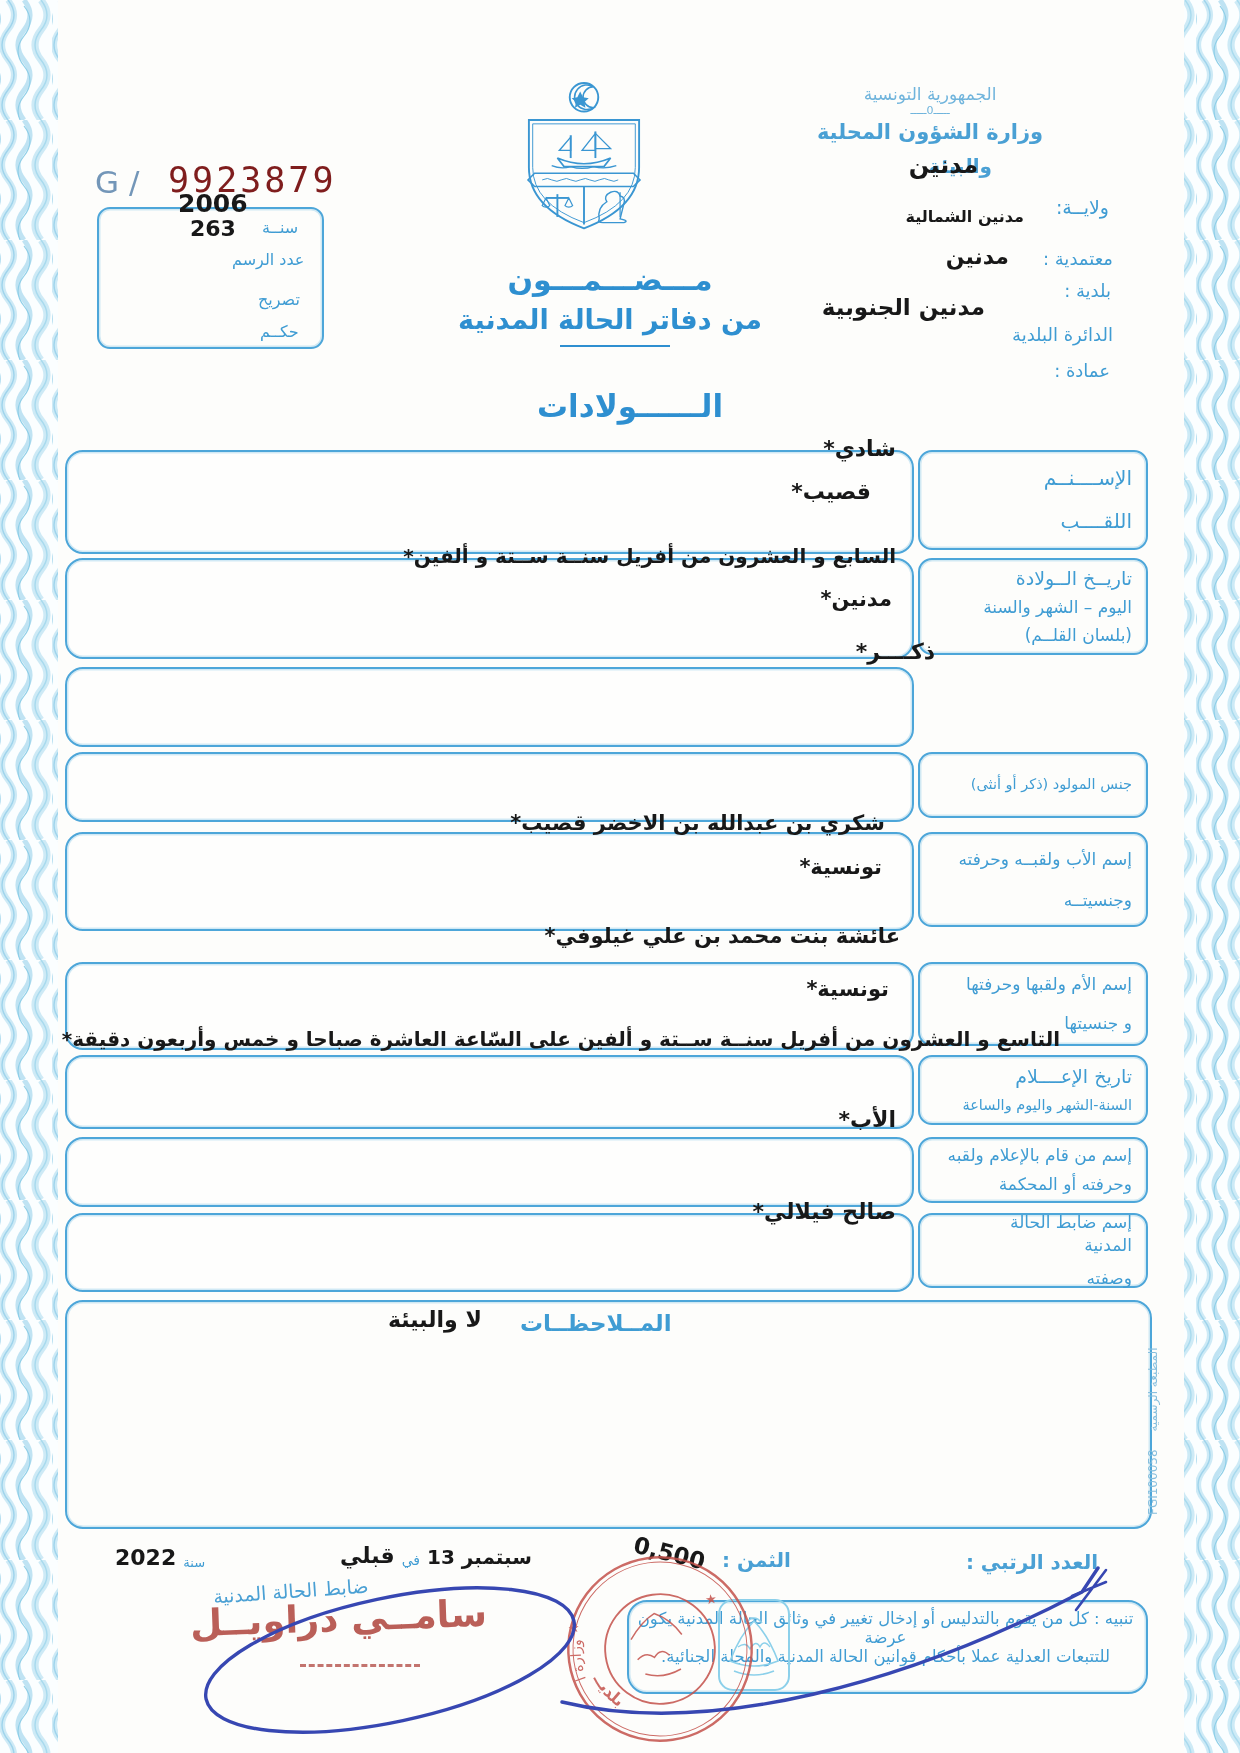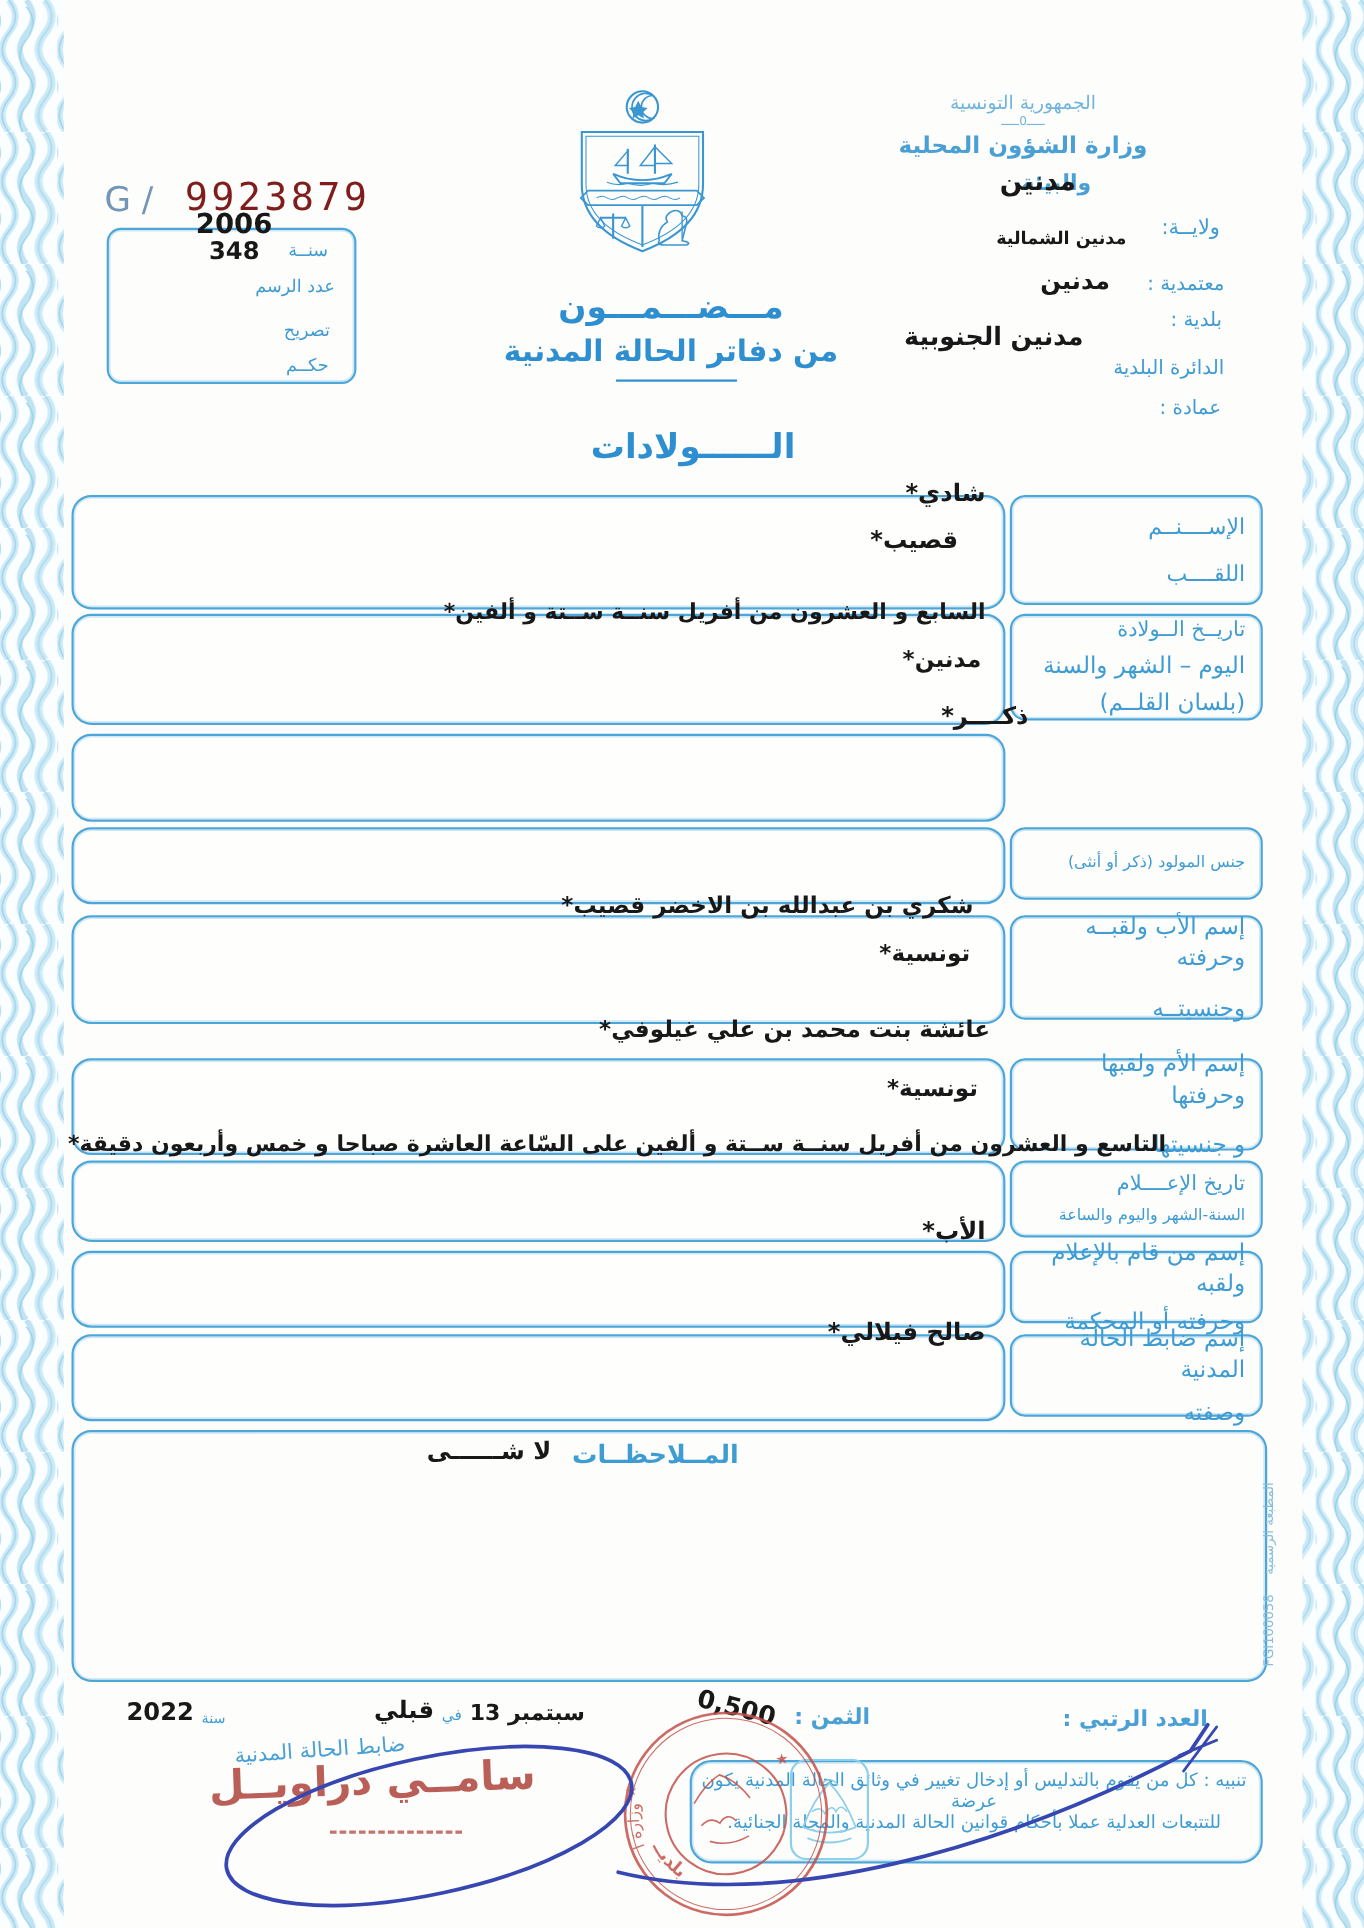--- a/index.html
+++ b/index.html
@@ -7,21 +7,21 @@
         font-family:"DejaVu Sans",sans-serif;direction:rtl;}
   .az{position:absolute;white-space:nowrap;}
   .blue{color:#3f9cd3;}
   .lightblue{color:#6fb4dc;}
   .stampv{position:absolute;white-space:nowrap;font-weight:bold;color:#181818;}
   .vbox{position:absolute;left:65px;width:845px;border:2px solid #4da6d9;border-radius:18px;
         box-shadow:inset 0 0 0 1.5px rgba(125,195,230,.35);background:rgba(255,255,255,.55);}
   .lbox{position:absolute;left:918px;width:230px;border:2px solid #4da6d9;border-radius:14px;
         box-shadow:inset 0 0 0 1.5px rgba(125,195,230,.35);display:flex;flex-direction:column;
         justify-content:center;align-items:flex-start;padding:4px 14px;box-sizing:border-box;gap:10px;}
-  .lbl{color:#3f9cd3;font-size:21px;line-height:1.35;}
+  .lbl{color:#3f9cd3;font-size:17px;line-height:1.35;}
   .lbl-lg{font-size:20px;}
   .lbl-md{font-size:19px;}
   .lbl-sm{font-size:14.5px;}
   .bigbox{position:absolute;border:2px solid #4da6d9;border-radius:18px;
         box-shadow:inset 0 0 0 1.5px rgba(125,195,230,.35);}
   .ltrrow{position:absolute;display:flex;direction:ltr;align-items:flex-start;gap:7px;}
   svg{display:block;}
 </style>
 </head>
 <body>
@@ -44,21 +44,21 @@
     <rect x="0" y="0" width="58" height="1753" fill="url(#gw)"></rect>
     <rect x="1184" y="0" width="56" height="1753" fill="url(#gw)"></rect>
   </svg>
 
   <div class="az" style="left:95px;top:164px;font-size:31px;color:#7396b8;direction:ltr;">G /</div>
   <div class="az" style="left:168px;top:160px;font-size:35px;color:#7f1d1d;font-family:'DejaVu Sans Mono',monospace;letter-spacing:3px;direction:ltr;">9923879</div>
   <div class="az" style="left:178px;top:189px;font-size:25px;font-weight:bold;color:#181818;direction:ltr;z-index:3;">2006</div>
 
   <div class="bigbox" style="left:97px;top:207px;width:223px;height:138px;border-radius:13px;"></div>
   <div class="az blue" style="left:262px;top:218px;font-size:16px;">سنــة</div>
-  <div class="az" style="left:190px;top:216px;font-size:22px;font-weight:bold;color:#181818;">348</div>
+  <div class="az" style="left:190px;top:216px;font-size:22px;font-weight:bold;color:#181818;">263</div>
   <div class="az blue" style="left:232px;top:250px;font-size:16px;">عدد الرسم</div>
   <div class="az blue" style="left:258px;top:290px;font-size:16px;">تصريح</div>
   <div class="az blue" style="left:260px;top:322px;font-size:16px;">حكــم</div>
 
   <svg viewBox="0 0 160 170" width="152" height="162" style="position:absolute;left:508px;top:78px;" fill="none" stroke="#3a96d2" stroke-width="2">
     <circle cx="80" cy="20" r="15"></circle>
     <path d="M90,9 A13,13 0 1,0 90,31 A10,10 0 1,1 90,9" stroke-width="1.6"></path>
     <path d="M76,14 l3,6 6,1 -4.5,4 1,6 -5.5,-3 -5.5,3 1,-6 -4.5,-4 6,-1 z" fill="#3a96d2" stroke="none"></path>
     <path d="M22,44 h116 v50 q0,42 -58,64 q-58,-22 -58,-64 z"></path>
     <path d="M26,48 h108 v46 q0,38 -54,58 q-54,-20 -54,-58 z" stroke-width="1"></path>
@@ -147,21 +147,21 @@
   <div class="stampv" style="right:355px;top:811px;font-size:21px;z-index:2;">شكري بن عبدالله بن الاخضر قصيب*</div>
   <div class="stampv" style="right:358px;top:855px;font-size:21px;z-index:2;">تونسية*</div>
   <div class="stampv" style="right:340px;top:924px;font-size:21px;z-index:2;">عائشة بنت محمد بن علي غيلوفي*</div>
   <div class="stampv" style="right:351px;top:977px;font-size:21px;z-index:2;">تونسية*</div>
   <div class="stampv" style="right:180px;top:1027px;font-size:20px;z-index:2;">التاسع و العشرون من أفريل سنــة ســتة و ألفين على السّاعة العاشرة صباحا و خمس وأربعون دقيقة*</div>
   <div class="stampv" style="right:344px;top:1107px;font-size:22px;z-index:2;">الأب*</div>
   <div class="stampv" style="right:344px;top:1199px;font-size:22px;z-index:2;">صالح فيلالي*</div>
 
   <div class="bigbox" style="left:65px;top:1300px;width:1083px;height:225px;"></div>
   <div class="az" style="left:520px;top:1310px;font-size:23px;font-weight:bold;color:#3f9cd3;">المــلاحظــات</div>
-  <div class="stampv" style="left:388px;top:1307px;font-size:22px;">لا شــــــى</div>
+  <div class="stampv" style="left:388px;top:1307px;font-size:22px;">لا والبيئة</div>
 
   <div class="az blue" style="right:142px;top:1550px;font-size:20px;font-weight:bold;color:#4aa0d4;">العدد الرتبي :</div>
   <div class="az blue" style="left:722px;top:1548px;font-size:20px;font-weight:bold;color:#4aa0d4;">الثمن :</div>
   <div class="stampv" style="left:633px;top:1540px;font-size:23px;transform:rotate(14deg);direction:ltr;z-index:3;">0,500</div>
 
   <div class="ltrrow" style="left:340px;top:1543px;">
     <span class="stampv" style="position:static;font-size:22px;">قبلي</span>
     <span class="az blue" style="position:static;font-size:14px;margin-top:9px;">في</span>
     <span class="stampv" style="position:static;font-size:20px;direction:ltr;margin-top:2px;">13 سبتمبر</span>
   </div>

